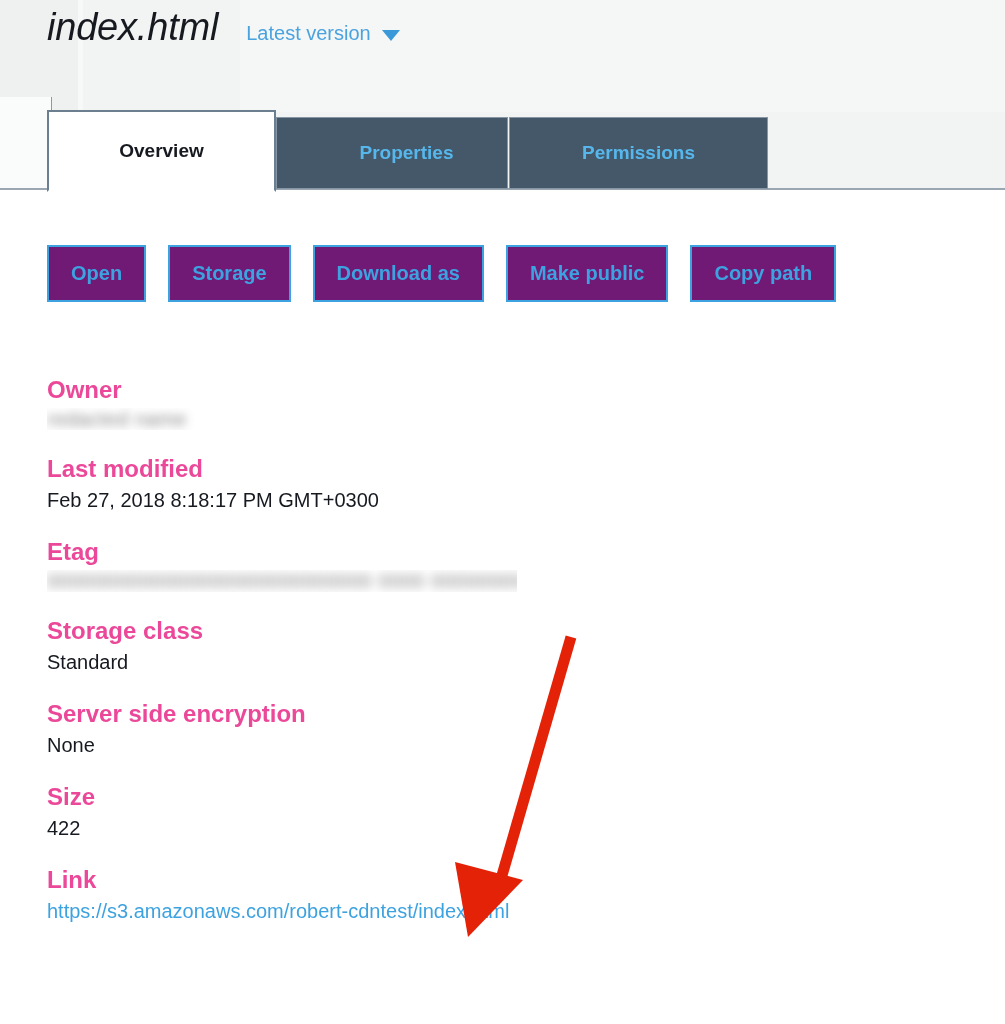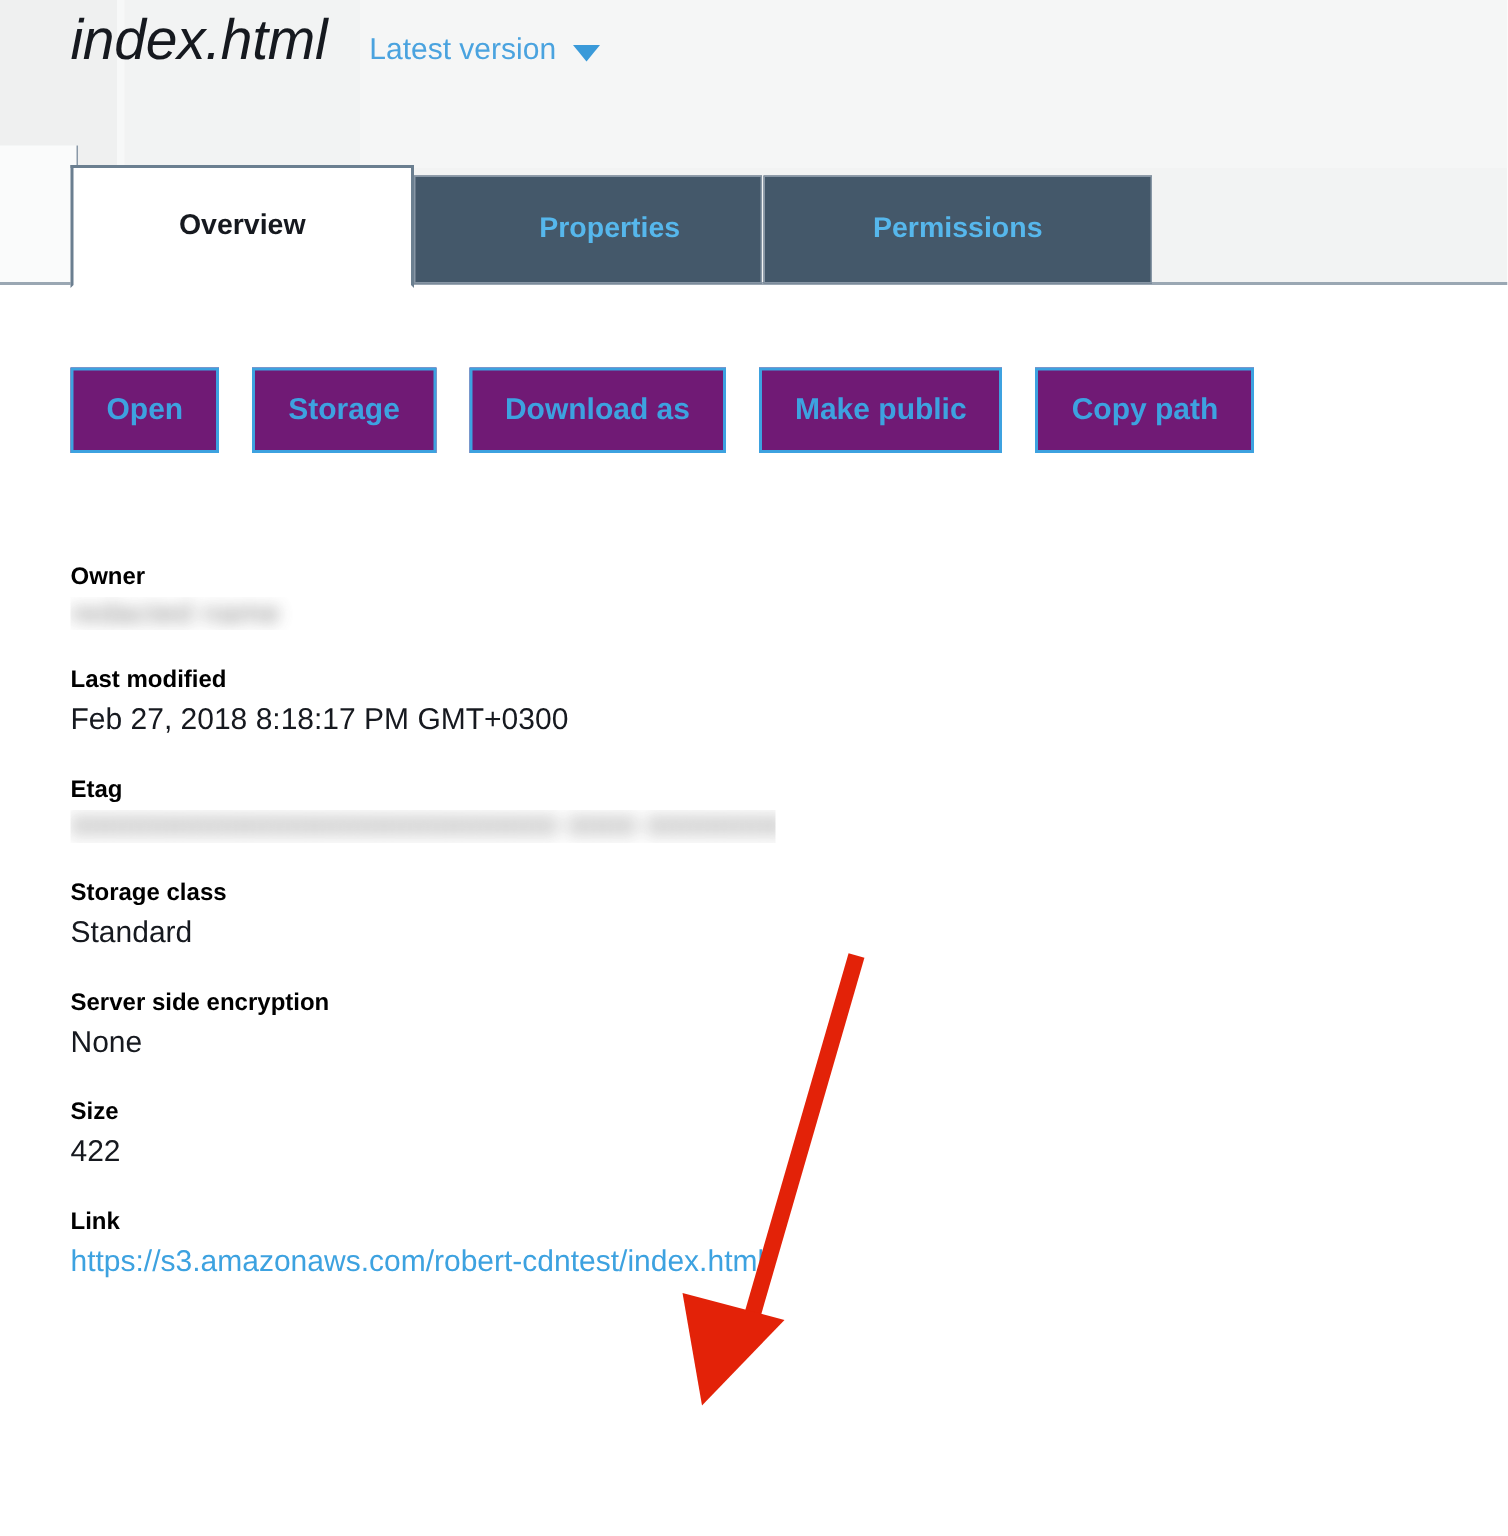--- a/index.html
+++ b/index.html
@@ -181,23 +181,23 @@
   
   .meta-list {
     position: absolute;
     left: 47px; top: 185px;
     width: 900px;
   }
   .meta-block {
     margin-bottom: 24px;
   }
   .meta-label {
-    font-size: 16px;
+    font-size: 24px;
     font-weight: bold;
-    color: #000000;
+    color: #ec4899;
     line-height: 1.25;
     margin-bottom: 3px;
   }
   .meta-value {
     font-size: 20px;
     font-weight: 400;
     color: #16191f;
     line-height: 1.3;
   }
   .meta-value.link {

